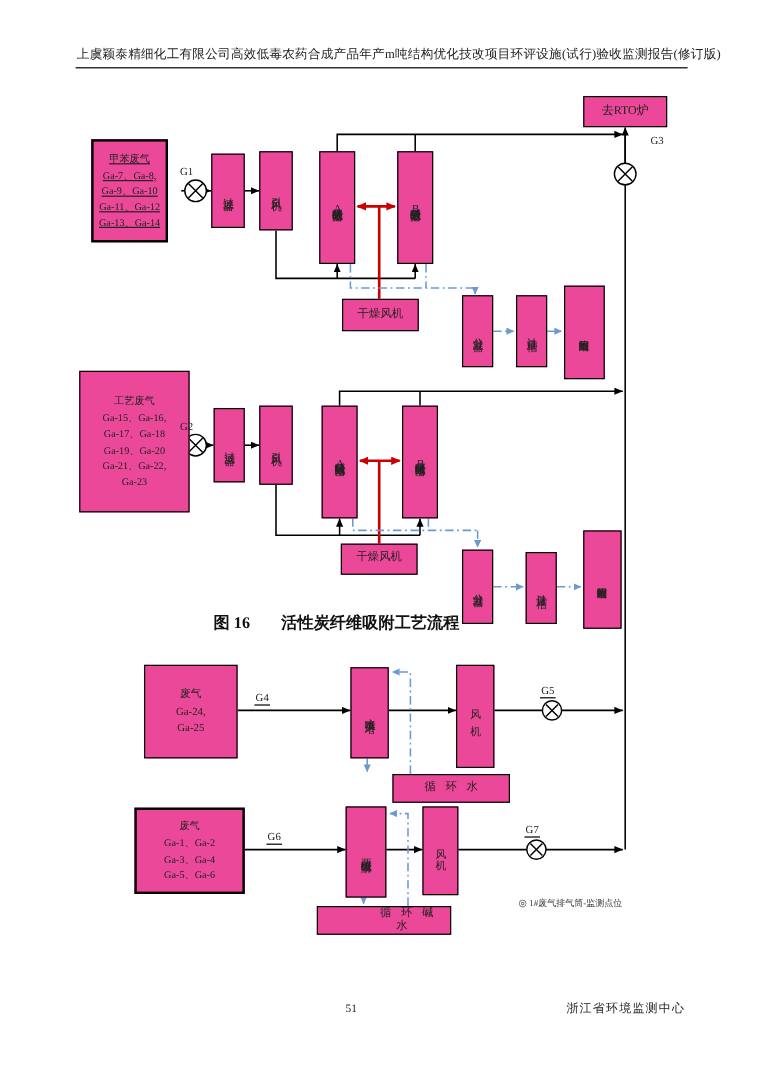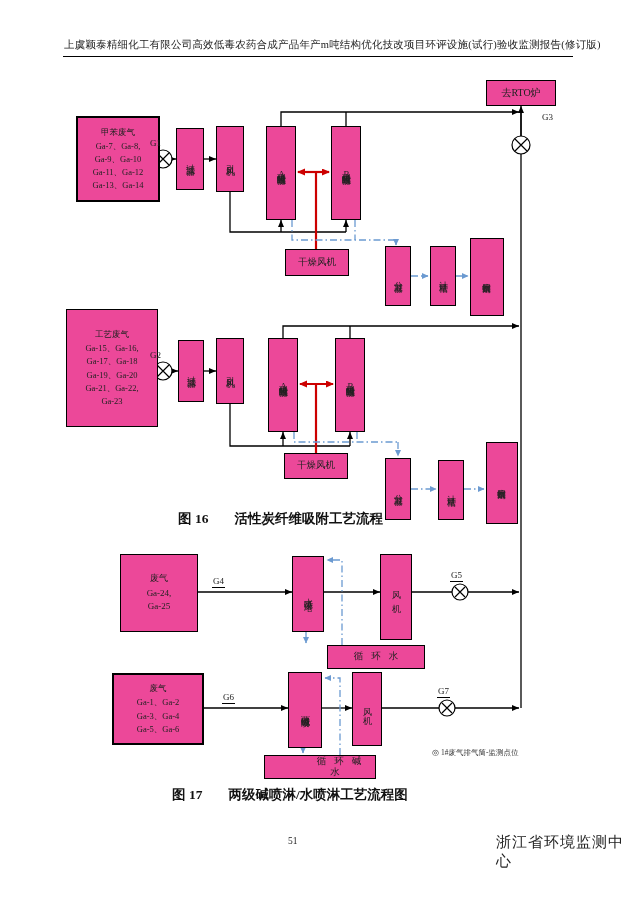--- a/index.html
+++ b/index.html
@@ -25,21 +25,21 @@
   .src{flex-direction:column;font-size:8.5px;line-height:1.55;padding:2px 1px;}
   .src .ttl{margin-bottom:1px;}
   .wide{letter-spacing:8px;font-size:9.5px;text-indent:8px;}
   .glabel{position:absolute;z-index:3;font-size:9px;color:#222;font-family:"Liberation Serif",serif;}
   .uline{border-bottom:1px solid #000;padding:0 1px 1px 1px;}
   .caption{position:absolute;z-index:3;font-weight:bold;font-size:13.5px;color:#111;white-space:nowrap;}
   .caption .gap{display:inline-block;width:26px;}
   .legend{position:absolute;z-index:3;font-size:7.5px;color:#333;white-space:nowrap;}
   .legend .ic{display:inline-block;font-size:8px;margin-right:2px;}
   .footer-page{position:absolute;top:836px;left:288px;font-size:9.5px;color:#222;}
-  .footer-org{position:absolute;top:833px;left:496px;font-size:15px;letter-spacing:1px;color:#222;font-family:Liberation Mono, monospace;}
+  .footer-org{position:absolute;top:833px;left:472px;font-size:10px;letter-spacing:1px;color:#222;font-family:Liberation Mono, monospace;}
 </style>
 </head>
 <body>
 
 <div class="page">
 
   <div class="header">上虞颖泰精细化工有限公司高效低毒农药合成产品年产m吨结构优化技改项目环评设施(试行)验收监测报告(修订版)</div>
   <div class="header-rule"></div>
 
   <svg class="wires" width="636" height="900" viewBox="0 0 636 900">
@@ -132,21 +132,21 @@
         </g>
       <g>
           <circle cx="447" cy="708" r="8"></circle>
           <path d="M442,703 L452,713 M442,713 L452,703" fill="none"></path>
         </g>
     </g>
   </svg>
 
   <div class="bx" style="left:486px;top:80px;width:70px;height:26px;font-size:10px;">去RTO炉</div>
 
-  <div class="bx src thick" style="left:76px;top:116px;width:84px;height:86px;">
+  <div class="bx src thick" style="left:76px;top:116px;width:64px;height:86px;text-decoration:underline;">
     <div class="ttl">甲苯废气</div>
     <div>Ga-7、Ga-8,</div>
     <div>Ga-9、Ga-10</div>
     <div>Ga-11、Ga-12</div>
     <div>Ga-13、Ga-14</div>
   </div>
 
   <div class="bx v" style="left:176px;top:128px;width:28px;height:62px;">过滤器</div>
   <div class="bx v" style="left:216px;top:126px;width:28px;height:66px;">引风机</div>
   <div class="bx v" style="left:266px;top:126px;width:30px;height:94px;letter-spacing:0.5px;">碳纤维吸附器A</div>
@@ -197,23 +197,20 @@
   <div class="glabel" style="left:150px;top:350px;">G2</div>
   <div class="glabel" style="left:542px;top:112px;">G3</div>
   <div class="glabel uline" style="left:212px;top:576px;">G4</div>
   <div class="glabel uline" style="left:450px;top:570px;">G5</div>
   <div class="glabel uline" style="left:222px;top:692px;">G6</div>
   <div class="glabel uline" style="left:437px;top:686px;">G7</div>
 
   <div class="caption" style="left:178px;top:510px;">
     <span>图 16</span><span class="gap"></span><span>活性炭纤维吸附工艺流程</span>
   </div>
-  <div class="caption" style="left:172px;top:786px;">
-    <span>图 17</span><span class="gap"></span><span>两级碱喷淋/水喷淋工艺流程图</span>
-  </div>
 
   <div class="legend" style="left:432px;top:748px;">
     <span class="ic">◎</span><span>1#废气排气筒-监测点位</span>
   </div>
 
   <div class="footer-page">51</div>
   <div class="footer-org">浙江省环境监测中心</div>
 
 </div>
 

